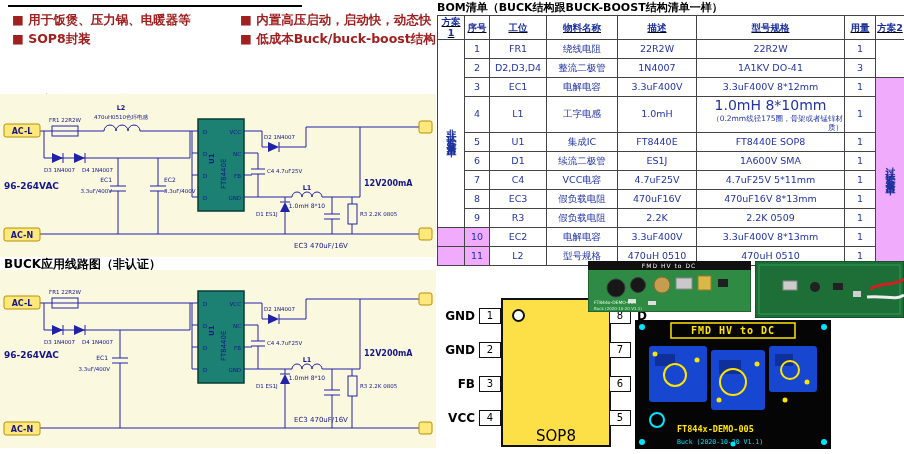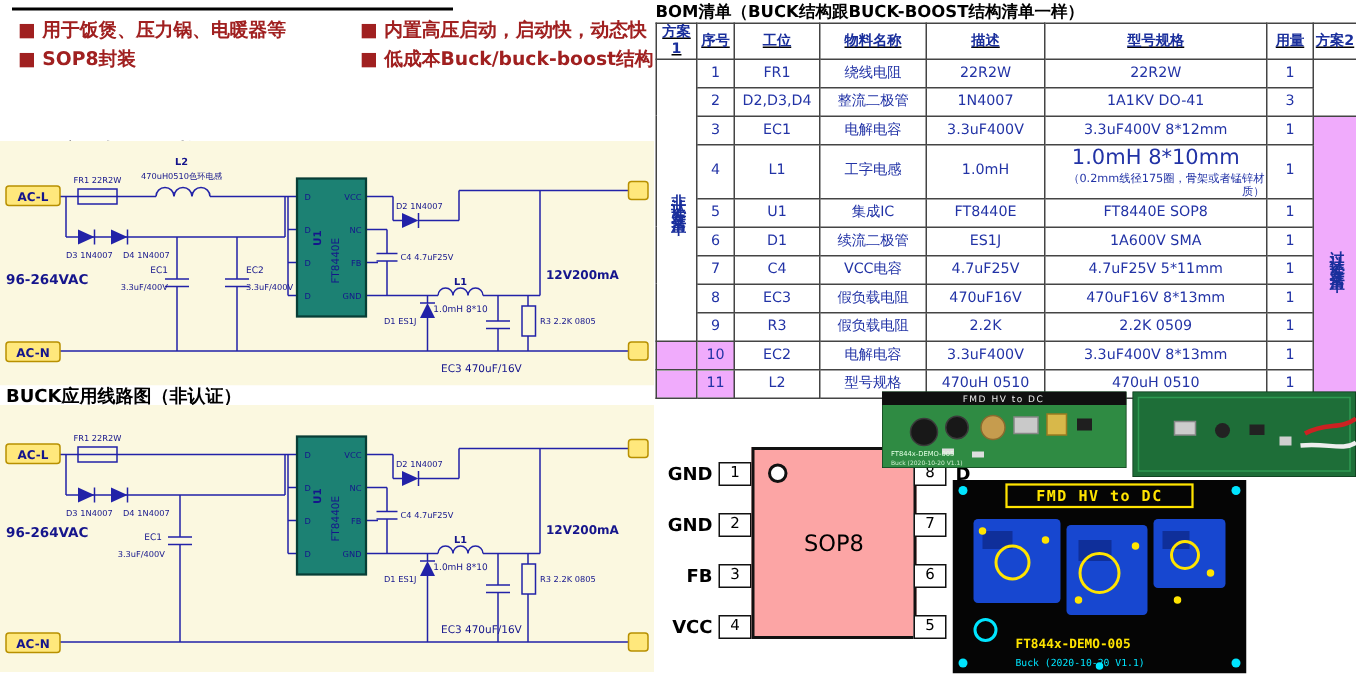--- a/index.html
+++ b/index.html
@@ -40,22 +40,22 @@
   .vtxt { writing-mode:vertical-rl; text-orientation:upright; display:inline-block;
           letter-spacing:3px; font-weight:bold; font-size:10px; color:#1A2F9C; }
 
   
   .sop8 { left:437px; top:294px; width:232px; height:156px; }
   .plabel { position:absolute; width:38px; text-align:right; font-weight:bold; font-size:12px;
             height:16px; line-height:16px; color:#000; }
   .plabel.r { width:20px; text-align:left; left:200px; }
   .pbox { position:absolute; width:22px; height:16px; border:1.5px solid #111; background:#fff;
           font-size:10px; text-align:center; line-height:13px; color:#000; }
-  .sop8-body { position:absolute; left:64px; top:4px; width:110px; height:128px; background:#fca5a5;
-               border:2px solid #111; display:flex; align-items:center; justify-content:center;
+  .sop8-body { position:absolute; left:64px; top:4px; width:110px; height:149px; background:#fde047;
+               border:2px solid #111; display:flex; align-items:flex-end; justify-content:center;
                font-size:15px; color:#000; }
   .pin1dot { position:absolute; left:9px; top:9px; width:13px; height:13px; border:2px solid #111;
              border-radius:50%; background:#fff; }
   .mono { font-family:"DejaVu Sans Mono","Liberation Mono",monospace; }
 </style>
 </head>
 <body>
 
 <div class="stage">
 

